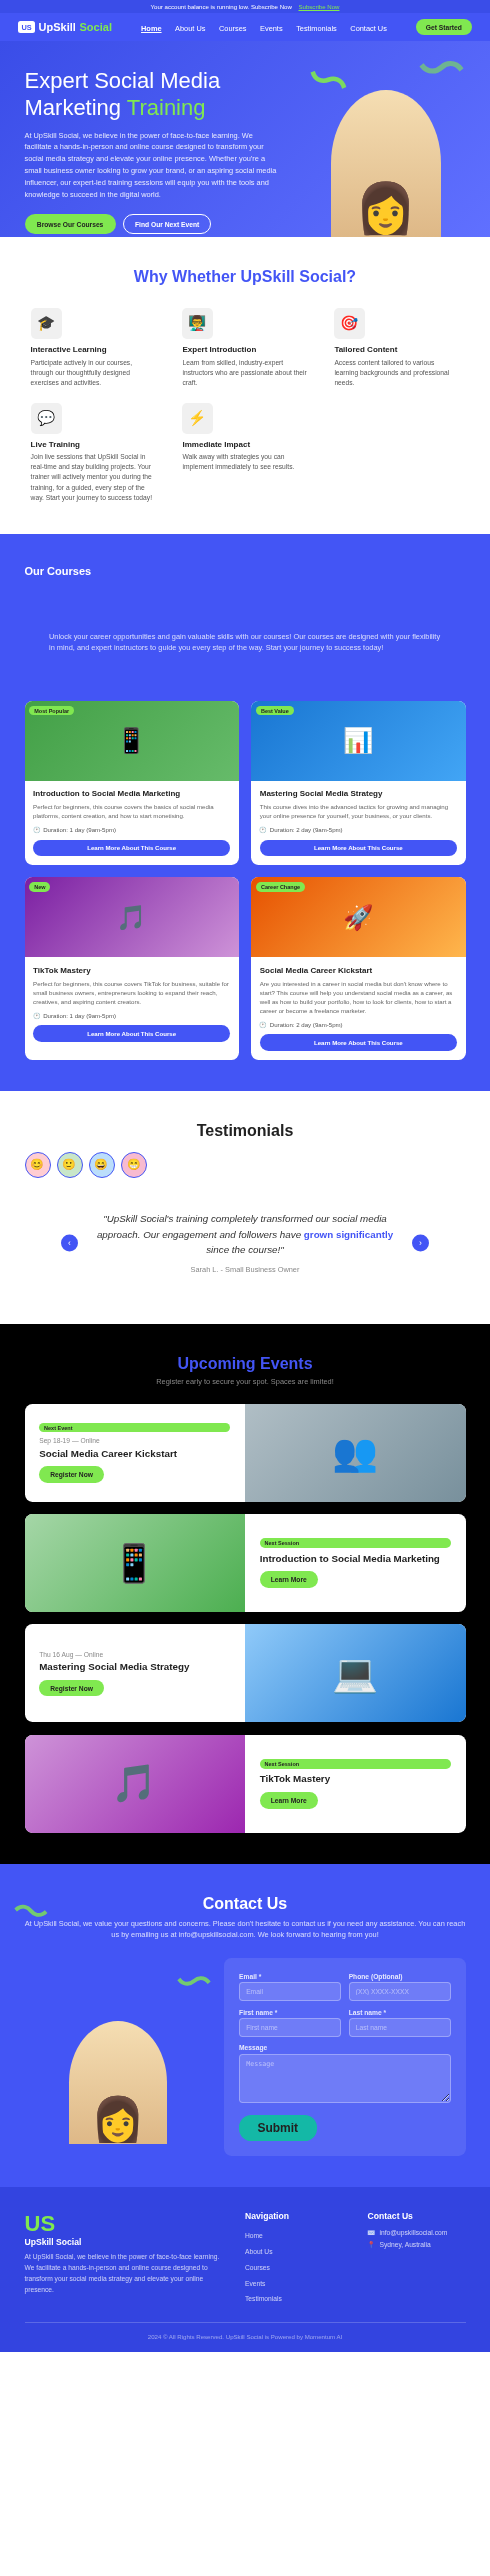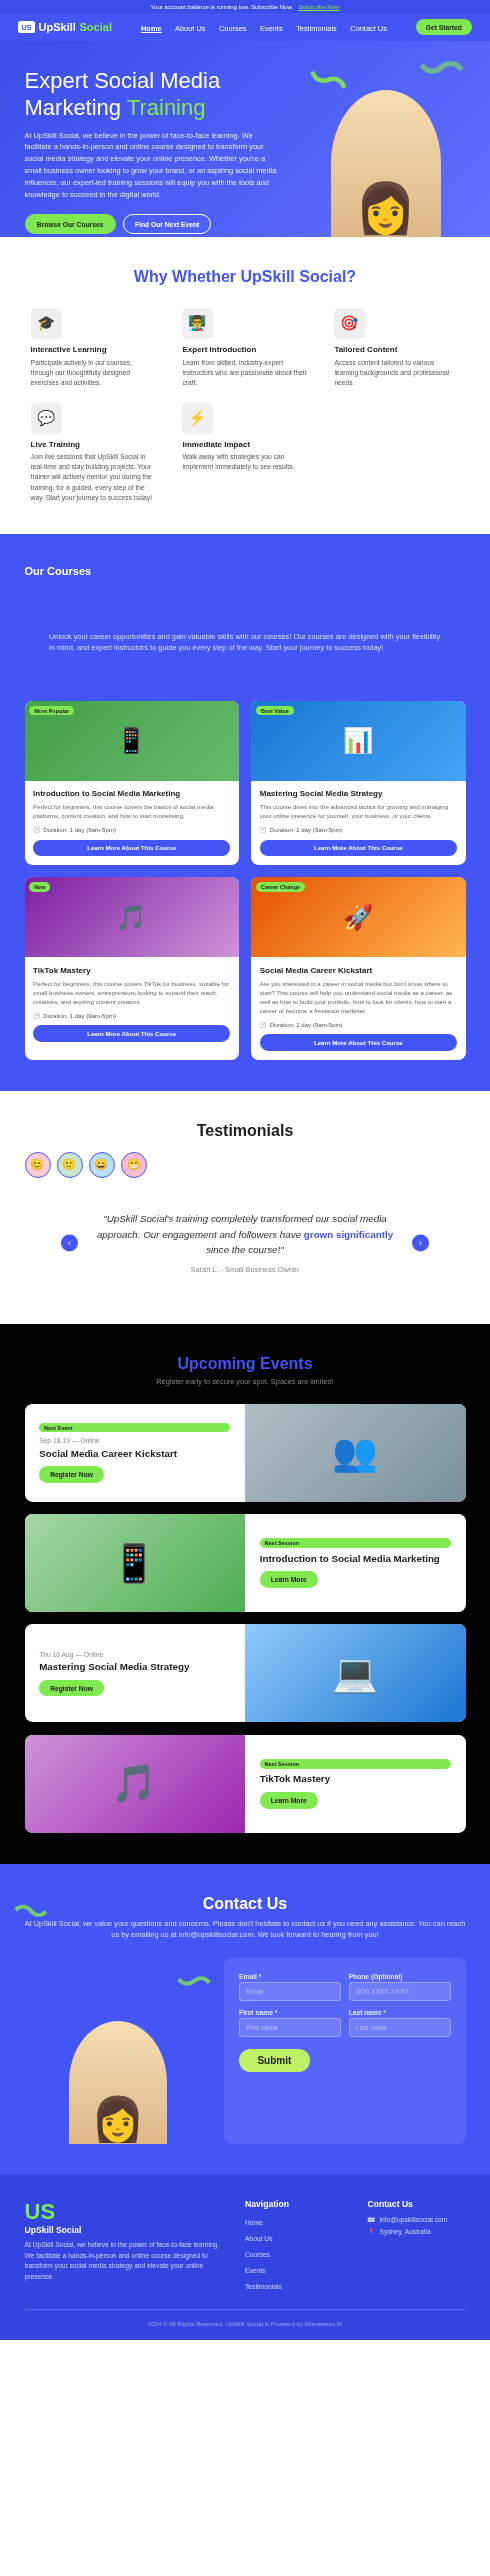--- a/index.html
+++ b/index.html
@@ -489,27 +489,27 @@
       font-size: 6.7px;
       resize: vertical;
       min-height: 49px;
       outline: none;
       width: 100%;
     }
     .form-textarea::placeholder {
       color: rgba(255,255,255,0.5);
     }
     .btn-submit {
-      background: #bef264;
+      background: #14b8a6;
       color: #222;
       border: none;
       padding: 6.1px 18.4px;
       border-radius: 12.3px;
       font-weight: 700;
-      font-size: 10px;
+      font-size: 12px;
       cursor: pointer;
       margin-top: 4.9px;
     }
 
     
     .footer {
       background: #3344e0;
       color: #fff;
       padding: 24.5px 24.5px 12.3px 24.5px;
     }
@@ -834,20 +834,26 @@
       <div class="form-row">
         <div class="form-field">
           <label class="form-label">First name *</label>
           <input class="form-input" type="text" placeholder="First name" style="">
         </div>
         <div class="form-field">
           <label class="form-label">Last name *</label>
           <input class="form-input" type="text" placeholder="Last name" style="">
         </div>
       </div>
+      <div class="form-row single">
+        <div class="form-field">
+          <label class="form-label">Message</label>
+          <textarea class="form-textarea" placeholder="Message" style=""></textarea>
+        </div>
+      </div>
       <button class="btn-submit">Submit</button>
     </div>
   </div>
 </section>
 
 <footer class="footer">
   <div class="footer-top">
     <div>
       <div class="footer-brand">US</div>
       <div style="font-size:8.6px; font-weight:700; color:#fff; margin-bottom:4.9px; margin-top:-6.1px;">UpSkill Social</div>

